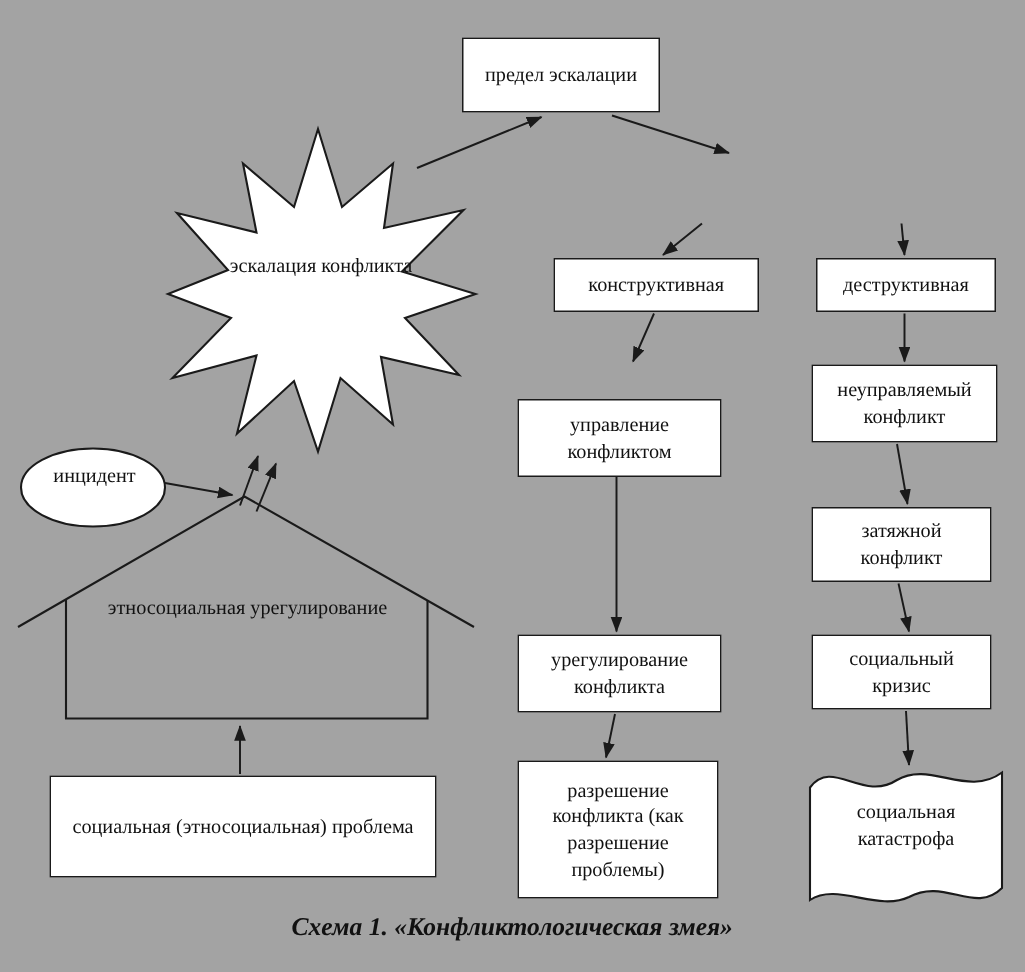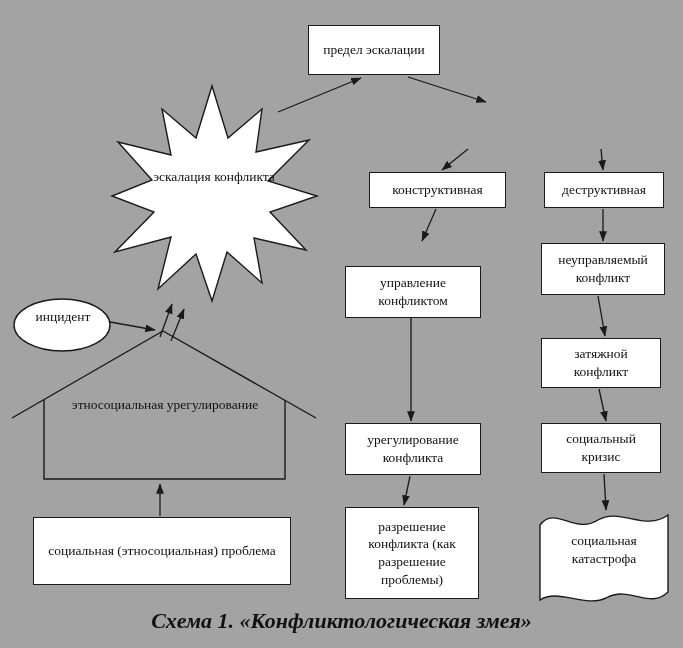--- a/index.html
+++ b/index.html
@@ -43,21 +43,21 @@
     line-height: 1.3;
     background: transparent;
     z-index: 1;
   }
   .caption {
     position: absolute;
     left: 0;
     top: 608px;
     width: 100%;
     text-align: center;
-    font-size: 22px;
+    font-size: 17px;
     font-weight: bold;
     font-style: italic;
     z-index: 1;
   }
   
   .n-predel        { left:308px; top:25px;  width:132px; height:50px; }
   .n-deesk         { left:398px; top:104px; width:263px; height:44px; }
   .n-konstr        { left:369px; top:172px; width:137px; height:36px; }
   .n-destr         { left:544px; top:172px; width:120px; height:36px; }
   .n-upravl        { left:345px; top:243px; width:136px; height:52px;margin-top:23px; }

